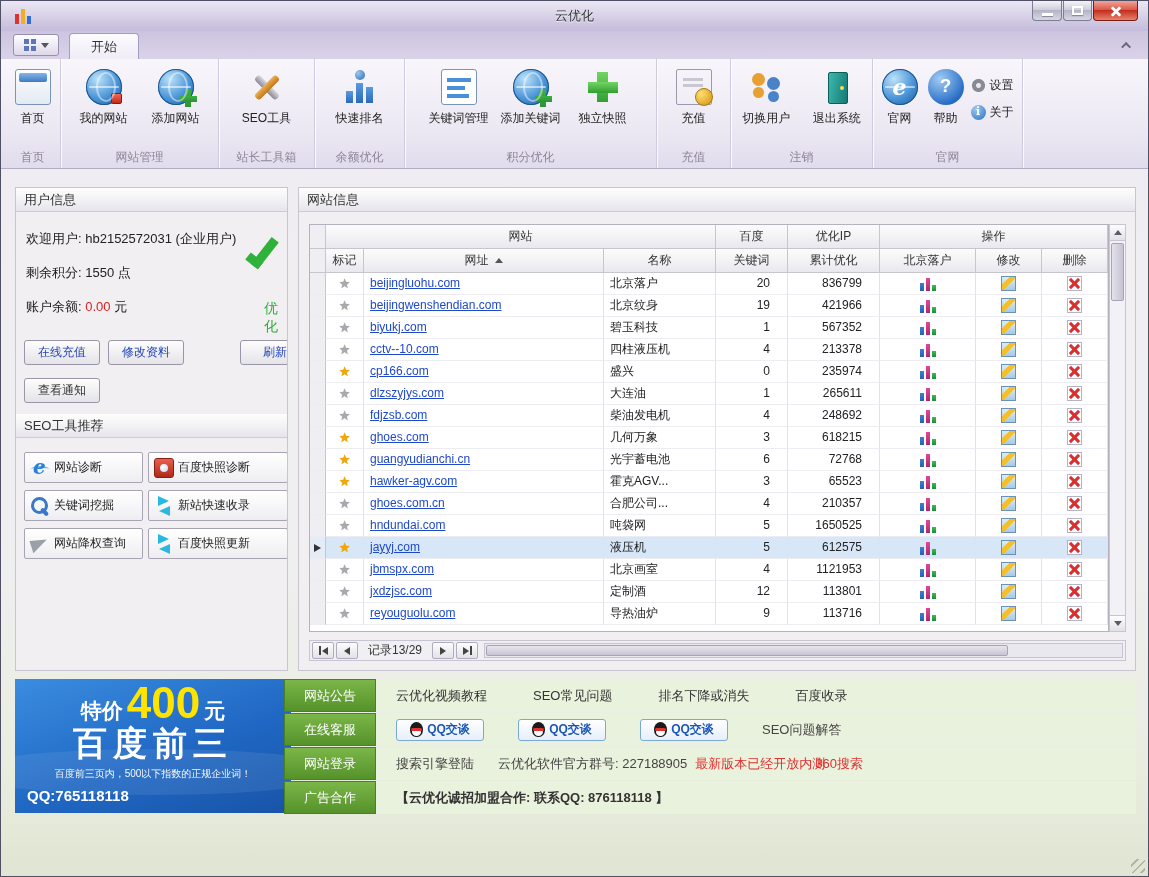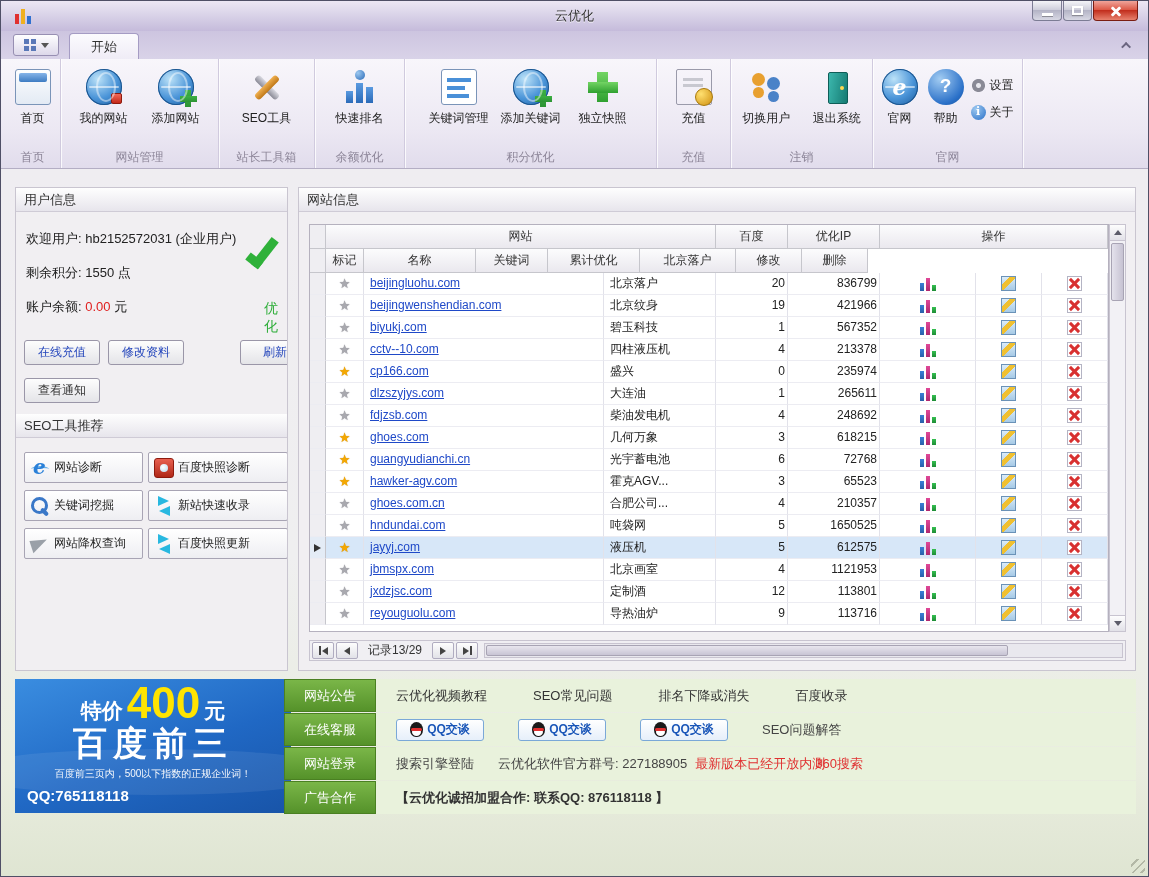--- a/index.html
+++ b/index.html
@@ -165,21 +165,21 @@
   .gutter-cell { position:relative; }
   .gutter-cell.current::after { content:""; position:absolute; left:4px; top:7px; width:0; height:0;
     border-left:7px solid #333; border-top:4px solid transparent; border-bottom:4px solid transparent; }
   .star-cell { text-align:center; }
   .star::after { content:"★"; font-size:13px; }
   .star-gray::after { color:#a9a9af; text-shadow:0 0 1px #7c7c84; }
   .star-yellow::after { color:#f5a800; text-shadow:0 0 1px #b87b00; }
   .url-cell { padding-left:6px; }
   .site-link { color:#1f49c8; text-decoration:underline; cursor:pointer; }
   .name-cell { padding-left:6px; color:#222; }
-  .num-cell { text-align:right; padding-right:2px; }
+  .num-cell { text-align:right; padding-right:17px; }
   .icon-cell { display:flex; align-items:center; justify-content:center; }
   .chart-mini { width:19px; height:15px;
     background-image:linear-gradient(#3a7fd8,#2a5fa8),linear-gradient(#e04898,#b02870),linear-gradient(#34c050,#1e8c36);
     background-size:4px 8px,4px 13px,4px 6px; background-position:2px 7px,8px 2px,14px 9px; background-repeat:no-repeat; }
   .edit-mini { width:15px; height:15px; border:1px solid #6a92b8;
     background:linear-gradient(135deg,transparent 28%, #f0c030 28% 55%, transparent 55%), linear-gradient(#dcecf8,#a6cae6); }
   .del-mini { width:15px; height:15px; border:1px solid #b4b4c4; background:#fff; position:relative; }
   .del-mini::before,.del-mini::after { content:""; position:absolute; left:0; top:5px; width:13px; height:3px; background:#d83030; }
   .del-mini::before { transform:rotate(45deg); } .del-mini::after { transform:rotate(-45deg); }
 
@@ -429,20 +429,23 @@
         <div class="hrow h1">
           <div class="hc gutter"></div>
           <div class="hc w-site">网站</div>
           <div class="hc w-kw">百度</div>
           <div class="hc w-total">优化IP</div>
           <div class="hc w-op">操作</div>
         </div>
         <div class="hrow h2">
           <div class="hc gutter"></div>
           <div class="hc w-mark">标记</div>
+          <div class="hc w-url">
+            <span>网址</span><span class="sort-asc"></span>
+          </div>
           <div class="hc w-name">名称</div>
           <div class="hc w-kw">关键词</div>
           <div class="hc w-total">累计优化</div>
           <div class="hc w-period">北京落户</div>
           <div class="hc w-edit">修改</div>
           <div class="hc w-del">删除</div>
         </div>
         <div>
             <div class="trow">
     <div class="bc gutter gutter-cell"></div>

